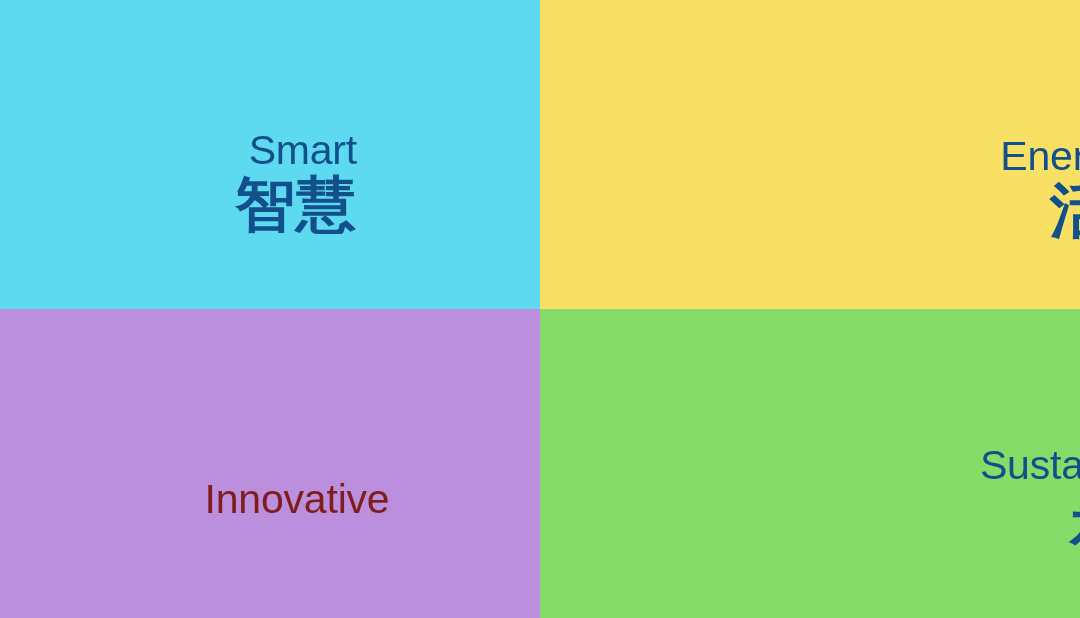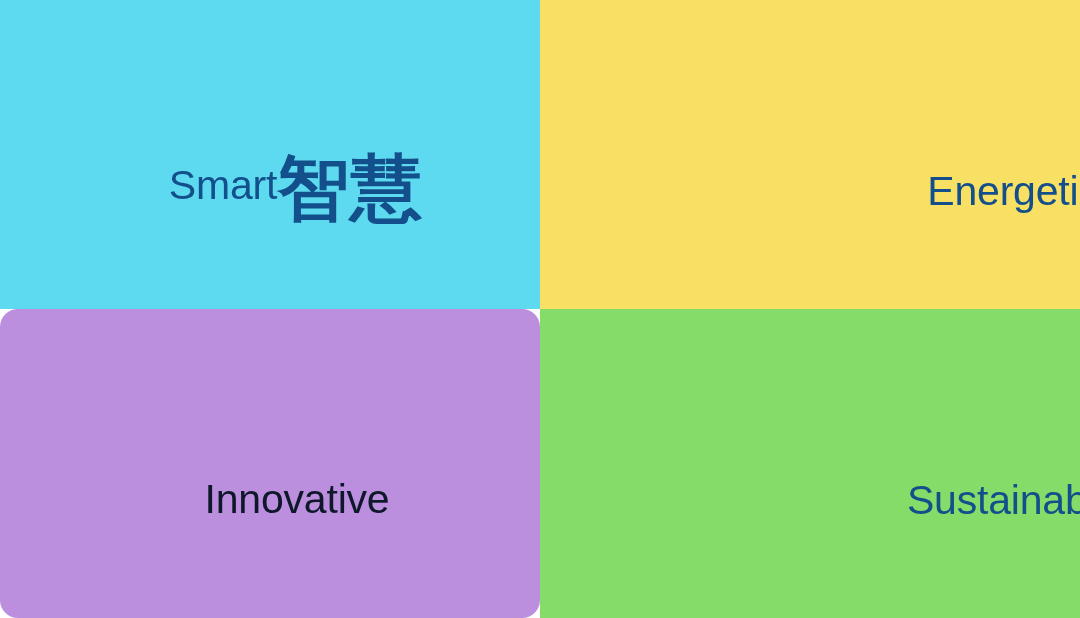--- a/index.html
+++ b/index.html
@@ -26,37 +26,37 @@
   }
   .panel {
     position: relative;
     display: flex;
     align-items: center;
     justify-content: center;
     overflow: hidden;
   }
   .panel-inner {
     display: flex;
-    flex-direction: row;
-    align-items: center;
+    flex-direction: column;
+    align-items: flex-end;
     justify-content: center;
     line-height: 1;
     margin-top: 42px;
   }
   .word-en {
     font-family: "Liberation Sans", "DejaVu Sans", sans-serif;
     font-size: 41px;
     font-weight: 400;
     letter-spacing: -0.2px;
     line-height: 1.05;
     white-space: nowrap;
   }
   .word-zh {
-    font-family: Liberation Sans, sans-serif;
-    font-size: 72px;
+    font-family: Liberation Mono, monospace;
+    font-size: 60px;
     font-weight: 700;
     line-height: 1.06;
     letter-spacing: 1px;
     white-space: nowrap;
     margin-top: 6px;
   }
 
   
   .p-smart .panel-inner       { transform: translate(26px, 10px); }
   .p-energetic .panel-inner   { transform: translate(276px, 16px); }
@@ -76,21 +76,21 @@
       </div>
     </div>
 
     <div class="panel p-energetic" style="background: rgb(247, 224, 99); color: rgb(19, 79, 138);">
       <div class="panel-inner">
         <div class="word-en">Energetic</div>
         <div class="word-zh">活力</div>
       </div>
     </div>
 
-    <div class="panel p-innovative" style="background: rgb(187, 143, 222); color: #0f172a; border-radius: 18px;">
+    <div class="panel p-innovative" style="background: rgb(187, 143, 222); color: #7f1d1d;">
       <div class="panel-inner">
         <div class="word-en">Innovative</div>
       </div>
     </div>
 
     <div class="panel p-sustainable" style="background: rgb(134, 220, 105); color: rgb(19, 79, 138);">
       <div class="panel-inner">
         <div class="word-en">Sustainable</div>
         <div class="word-zh">永續</div>
       </div>

